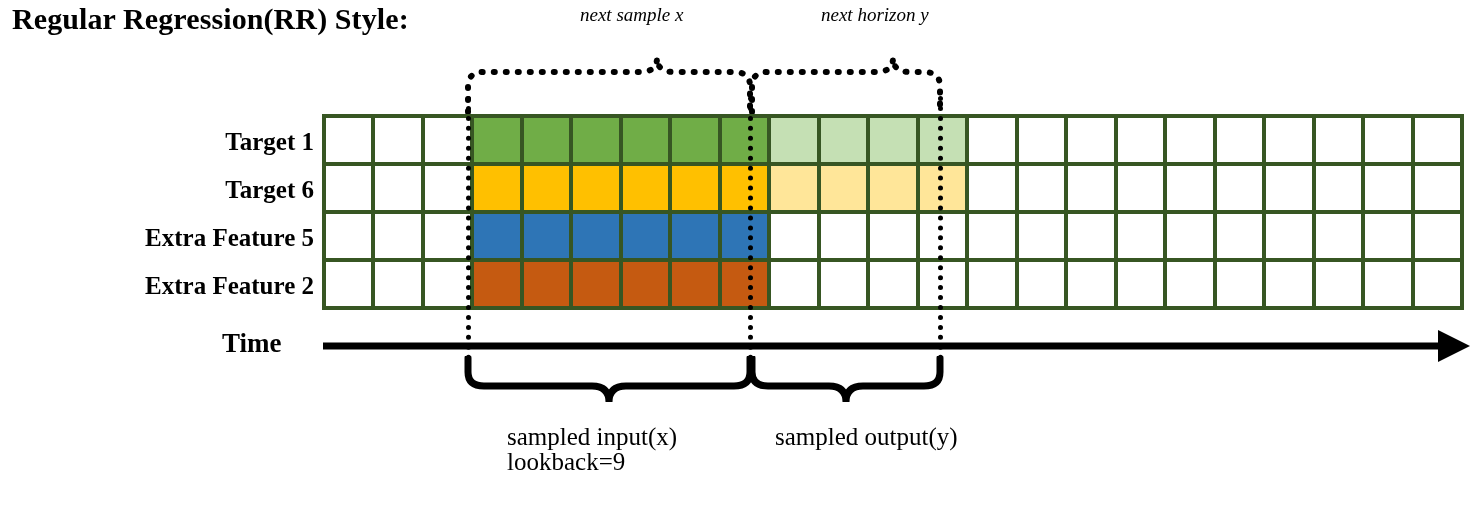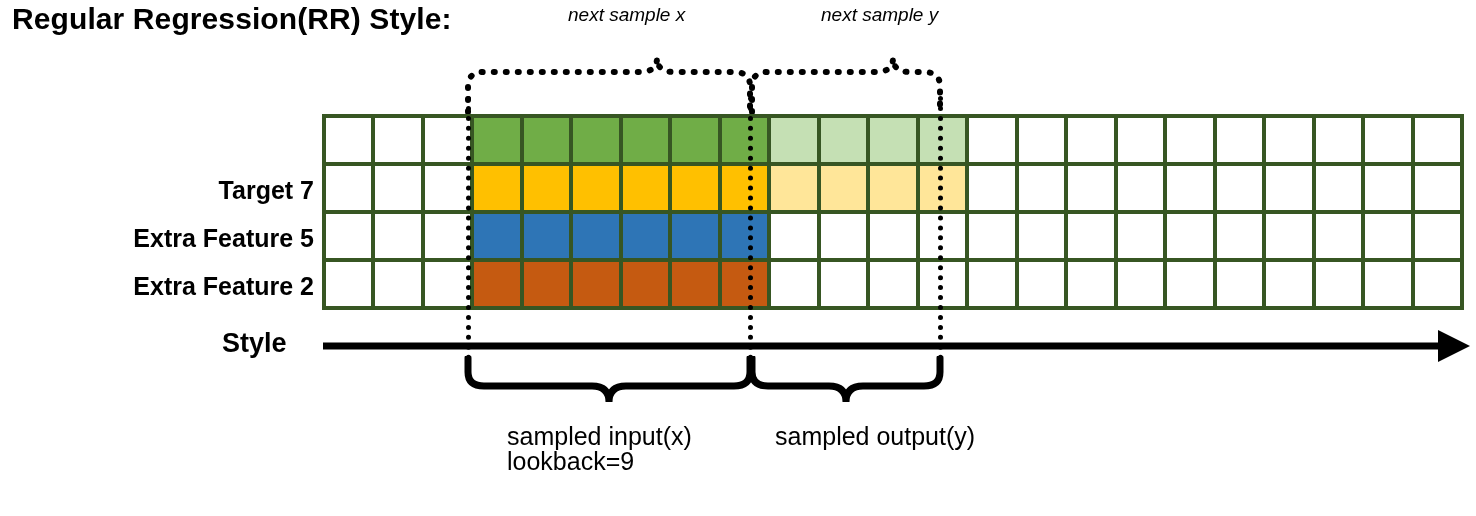--- a/index.html
+++ b/index.html
@@ -1,36 +1,36 @@
 <!DOCTYPE html>
 <html><head>
 <meta charset="utf-8">
 <style>
   html,body{margin:0;padding:0;}
   body{
     width:1476px;height:516px;background:#ffffff;
     font-family:"Liberation Sans", sans-serif;
     position:relative;overflow:hidden;
   }
-  .stage{position:absolute;left:0;top:0;width:1476px;height:516px;}
+  .stage{position:absolute;left:0;top:0;width:1476px;height:516px;font-family:Liberation Serif, serif;}
 
   
   #title{
     position:absolute;left:12px;top:2px;
     font-size:30px;font-weight:bold;color:#000;
     letter-spacing:.1px;white-space:nowrap;
   }
 
   
   .top-label{
     position:absolute;top:4px;
     font-size:19px;font-style:italic;color:#000;
     white-space:nowrap;text-align:center;
   }
-  #lbl-next-x{left:568px;}
+  #lbl-next-x{left:580px;}
   #lbl-next-y{left:821px;}
 
   
   .row-label{
     position:absolute;right:1162px;
     font-size:25px;font-weight:bold;color:#000;
     white-space:nowrap;text-align:right;
     height:48px;line-height:48px;
   }
   #rowlbl-0{top:118px;}
@@ -91,30 +91,31 @@
   .caption div{white-space:nowrap;}
 </style>
 </head>
 <body>
 
 <div class="stage">
 
   <div id="title">Regular Regression(RR) Style:</div>
 
   <div class="top-label" id="lbl-next-x">next sample x</div>
-  <div class="top-label" id="lbl-next-y">next sample y</div>
+  <div class="top-label" id="lbl-next-y">next horizon y</div>
 
   <svg id="top-braces" viewBox="0 0 1476 120">
 
     <path d="M468,112 L468,86 Q468,72 484,72 L640,72 Q657,72 657,58 Q657,72 674,72 L734,72 Q750,72 750,86 L750,112" fill="none" stroke="#000" stroke-width="6" stroke-linecap="round" stroke-dasharray="1 11"></path>
 
     <path d="M752,112 L752,86 Q752,72 768,72 L876,72 Q893,72 893,58 Q893,72 910,72 L924,72 Q940,72 940,86 L940,112" fill="none" stroke="#000" stroke-width="6" stroke-linecap="round" stroke-dasharray="1 11"></path>
   </svg>
 
-  <div class="row-label" id="rowlbl-1">Target 7</div>
+  <div class="row-label" id="rowlbl-0">Target 1</div>
+  <div class="row-label" id="rowlbl-1">Target 6</div>
   <div class="row-label" id="rowlbl-2">Extra Feature 5</div>
   <div class="row-label" id="rowlbl-3">Extra Feature 2</div>
 
   <div id="grid">
       <div class="cell c-empty"></div>
       <div class="cell c-empty"></div>
       <div class="cell c-empty"></div>
       <div class="cell c-green"></div>
       <div class="cell c-green"></div>
       <div class="cell c-green"></div>
@@ -203,21 +204,21 @@
       <div class="cell c-empty"></div>
       <div class="cell c-empty"></div>
       <div class="cell c-empty"></div>
       <div class="cell c-empty"></div>
     </div>
 
   <div class="vguide" id="vg-left"></div>
   <div class="vguide" id="vg-mid"></div>
   <div class="vguide" id="vg-right"></div>
 
-  <div id="time-label">Style</div>
+  <div id="time-label">Time</div>
   <svg id="time-axis" viewBox="0 0 1476 52">
     <line x1="323" y1="26" x2="1443" y2="26" stroke="#000" stroke-width="7"></line>
     <polygon points="1438,10 1470,26 1438,42" fill="#000"></polygon>
   </svg>
 
   <svg id="bot-braces" viewBox="0 0 1476 70">
 
     <path d="M468,2 L468,16 Q468,30 484,30 L592,30 Q609,30 609,46 Q609,30 626,30 L734,30 Q750,30 750,16 L750,2" fill="none" stroke="#000" stroke-width="7" stroke-linecap="round"></path>
 
     <path d="M752,2 L752,16 Q752,30 768,30 L829,30 Q846,30 846,46 Q846,30 863,30 L924,30 Q940,30 940,16 L940,2" fill="none" stroke="#000" stroke-width="7" stroke-linecap="round"></path>

